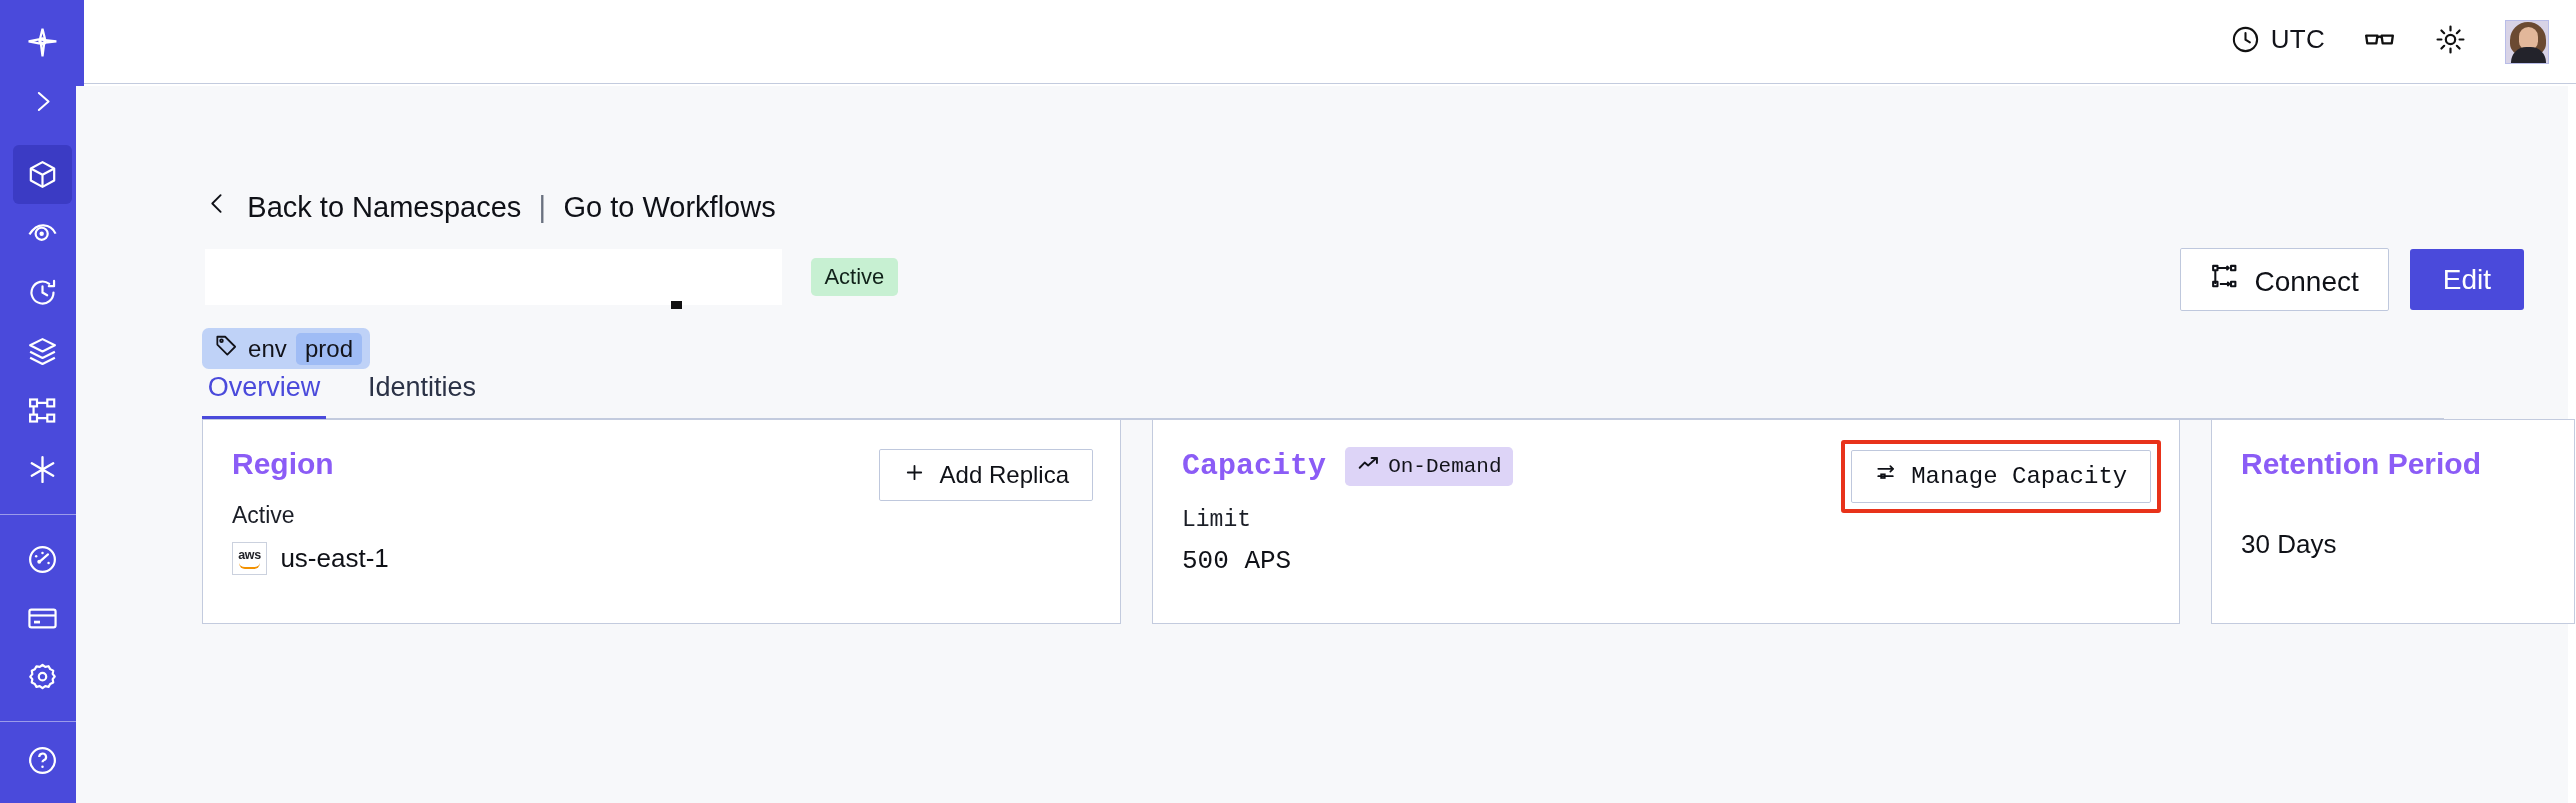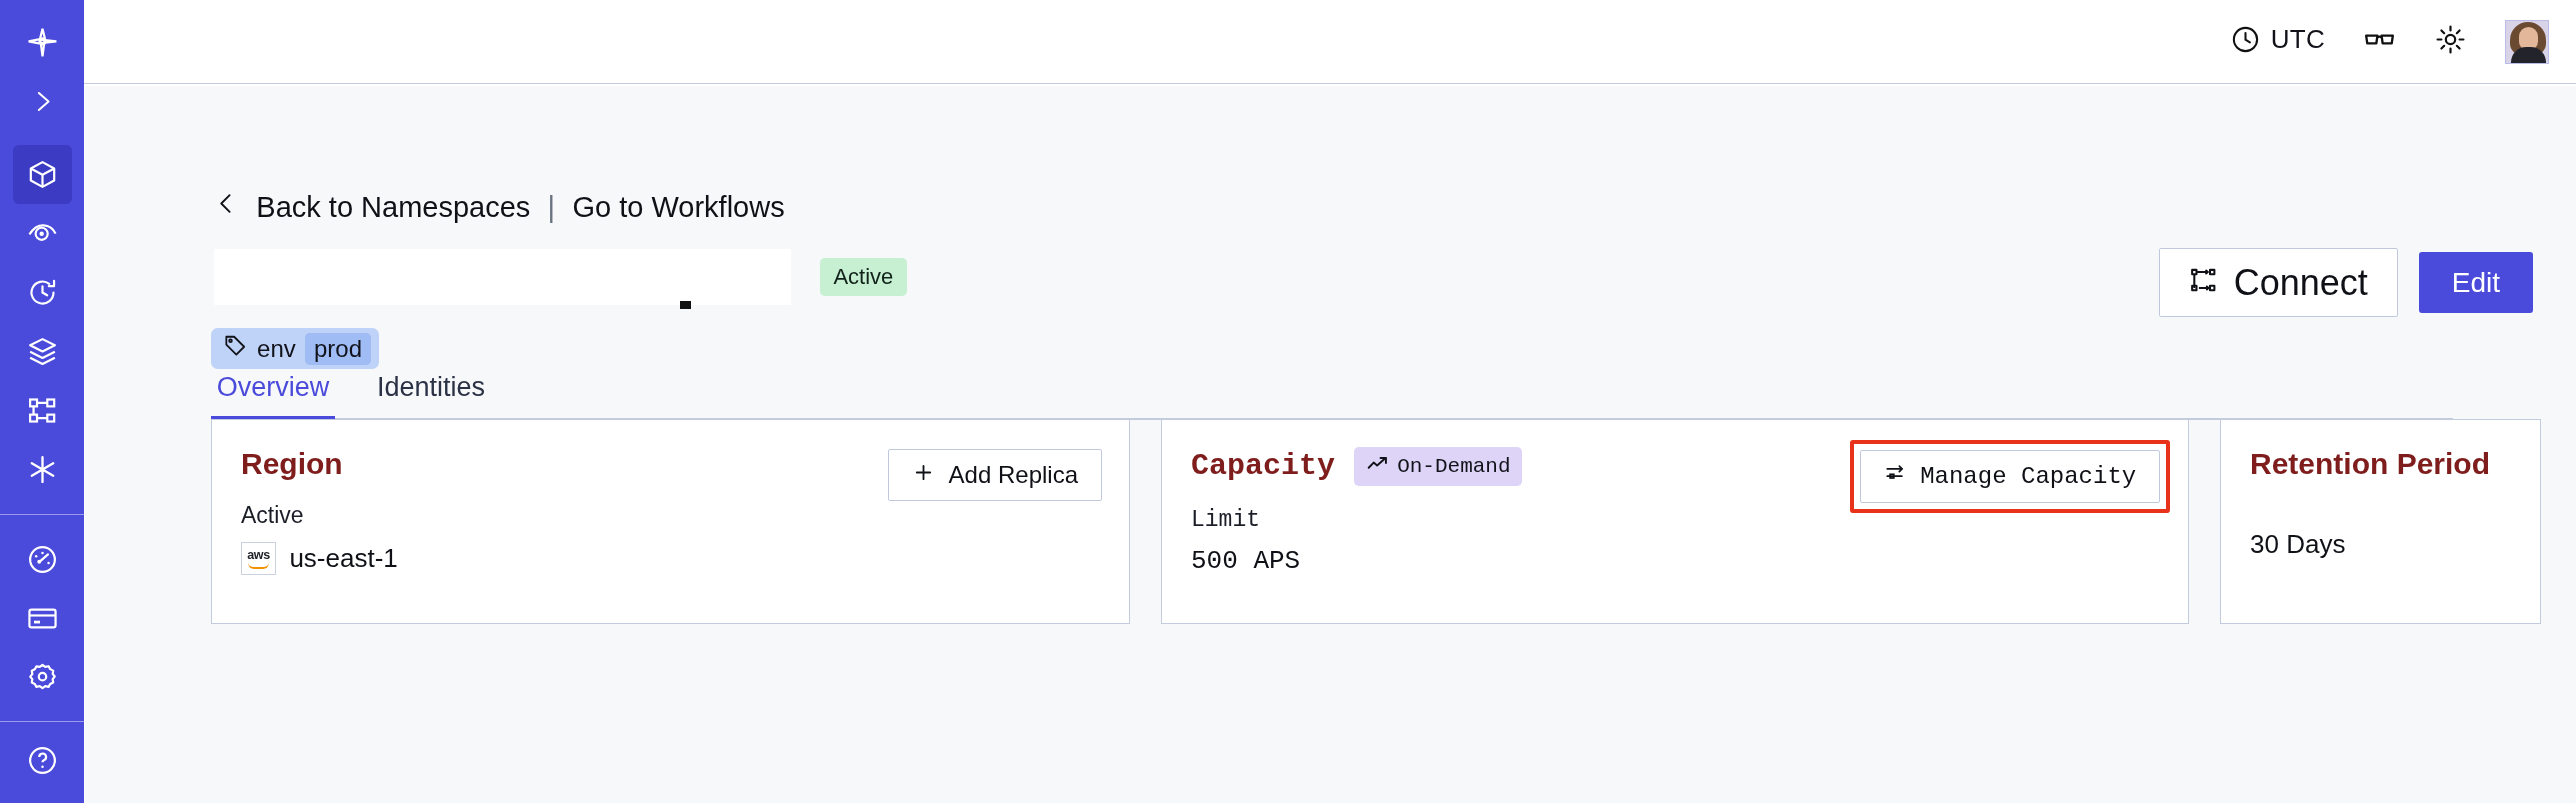--- a/index.html
+++ b/index.html
@@ -63,21 +63,21 @@
     position: absolute; left: 12.5px; top: 6.7px; width: 19px; height: 23px;
     background: #E2B79A; border-radius: 9.6px 9.6px 8.6px 8.6px;
   }
   .avatar .body {
     position: absolute; left: 4.8px; bottom: 0; width: 35px; height: 15.3px;
     background: #23232B; border-radius: 15.3px 15.3px 0 0;
   }
 
   
   .main {
-    position: absolute; left: 85px; top: 86px;
+    position: absolute; left: 76px; top: 86px;
     width: 2492px; height: 717px;
     background: #F7F8FA;
   }
 
   .breadcrumb {
     position: absolute; left: 129px; top: 101px;
     display: flex; align-items: center; gap: 17.3px;
     font-size: 29px; color: #0F1117;
   }
   .breadcrumb .bc-link { cursor: pointer; }
@@ -106,23 +106,23 @@
     background: #BFD2F7; border-radius: 6.7px;
     padding: 4.8px 8.6px 4.8px 11.5px;
     font-size: 24px; color: #12131A; cursor: pointer;
   }
   .tag-chip .tag-val {
     background: #9FBCF5; border-radius: 4.8px; padding: 1.9px 8.6px;
   }
 
   .btn-row { position: absolute; right: 44px; top: 162px; display: flex; align-items: center; }
   .btn-connect {
-    display: flex; align-items: flex-start; gap: 15.3px;
+    display: flex; align-items: flex-end; gap: 15.3px;
     background: #FFFFFF; border: 1.9px solid #BFC8DD; border-radius: 1.9px;
-    padding: 12.5px 29px; font-size: 36px; color: #0F1117; cursor: pointer;
+    padding: 12.5px 29px; font-size: 28px; color: #0F1117; cursor: pointer;
   }
   .btn-edit {
     margin-left: 21px;
     background: #4A4ADB; color: #FFFFFF;
     border: none; border-radius: 2.9px;
     padding: 14.4px 33px; font-size: 28px; cursor: pointer;
   }
 
   
   .tabs {
@@ -142,24 +142,24 @@
   }
 
   
   .cards { position: absolute; left: 126px; top: 333px; display: flex; gap: 31px; }
   .card {
     background: #FFFFFF; border: 1.9px solid #C3CBDE;
     height: 205px; padding: 27px 29px; position: relative;
   }
   .card-region { width: 919px; }
   .card-capacity { width: 1028px; font-family: Liberation Mono, monospace; }
-  .card-retention { width: 321px; }
+  .card-retention { width: 364px; }
 
   .card-head { display: flex; align-items: center; gap: 19px; }
-  .card-title { font-size: 30px; color: #7f1d1d; font-weight: 700; }
+  .card-title { font-size: 30px; color: #8b5cf6; font-weight: 700; }
   .badge-ondemand {
     display: flex; align-items: center; gap: 8.6px;
     background: #DDD4F7; color: #12131A;
     font-size: 21px; border-radius: 4.8px; padding: 4.8px 11.5px;
   }
   .card-sub { font-size: 23px; color: #1B1E27; margin-top: 21px; }
   .card-val {
     font-size: 26px; color: #0F1117; margin-top: 13.4px;
     display: flex; align-items: center; gap: 13.4px;
   }

